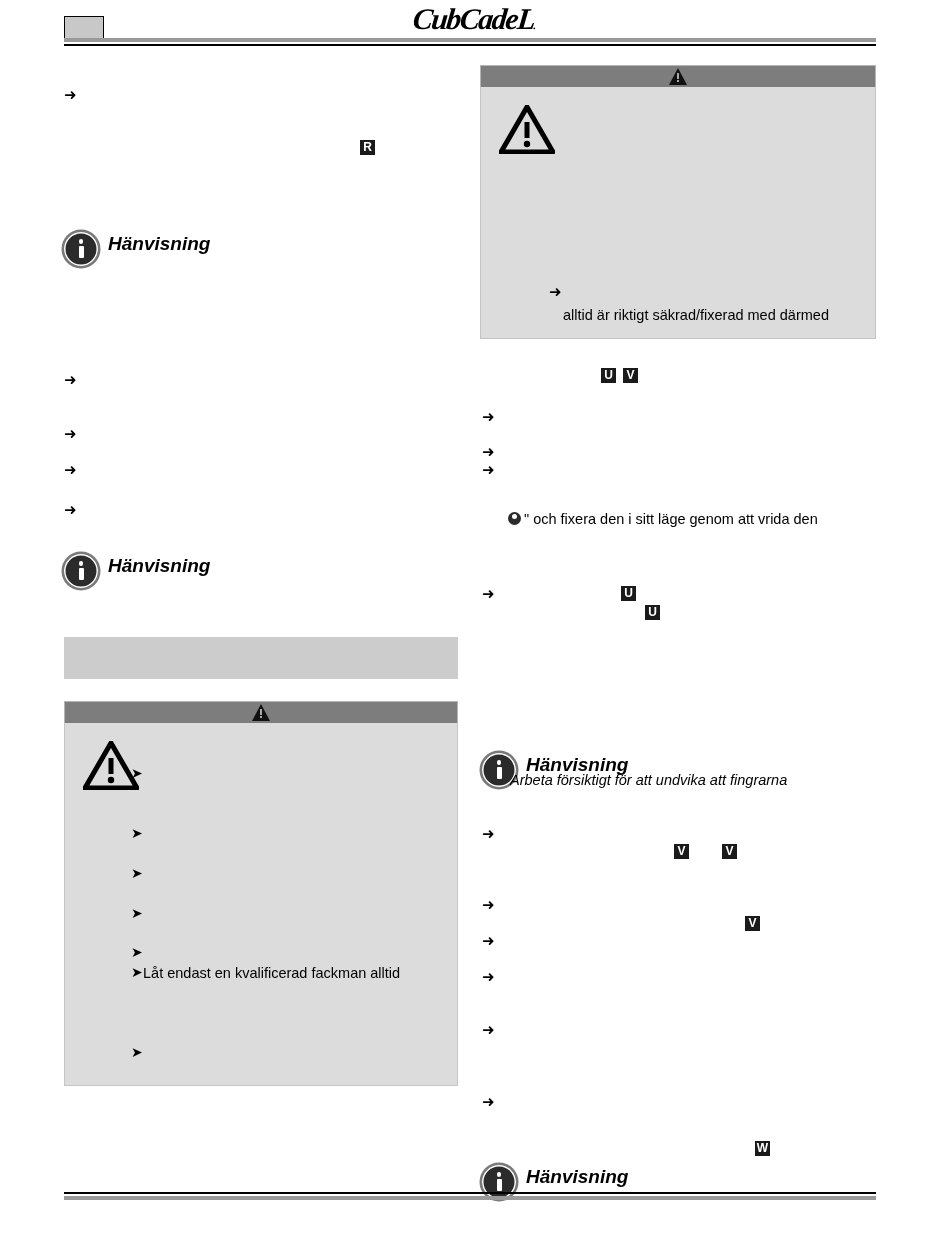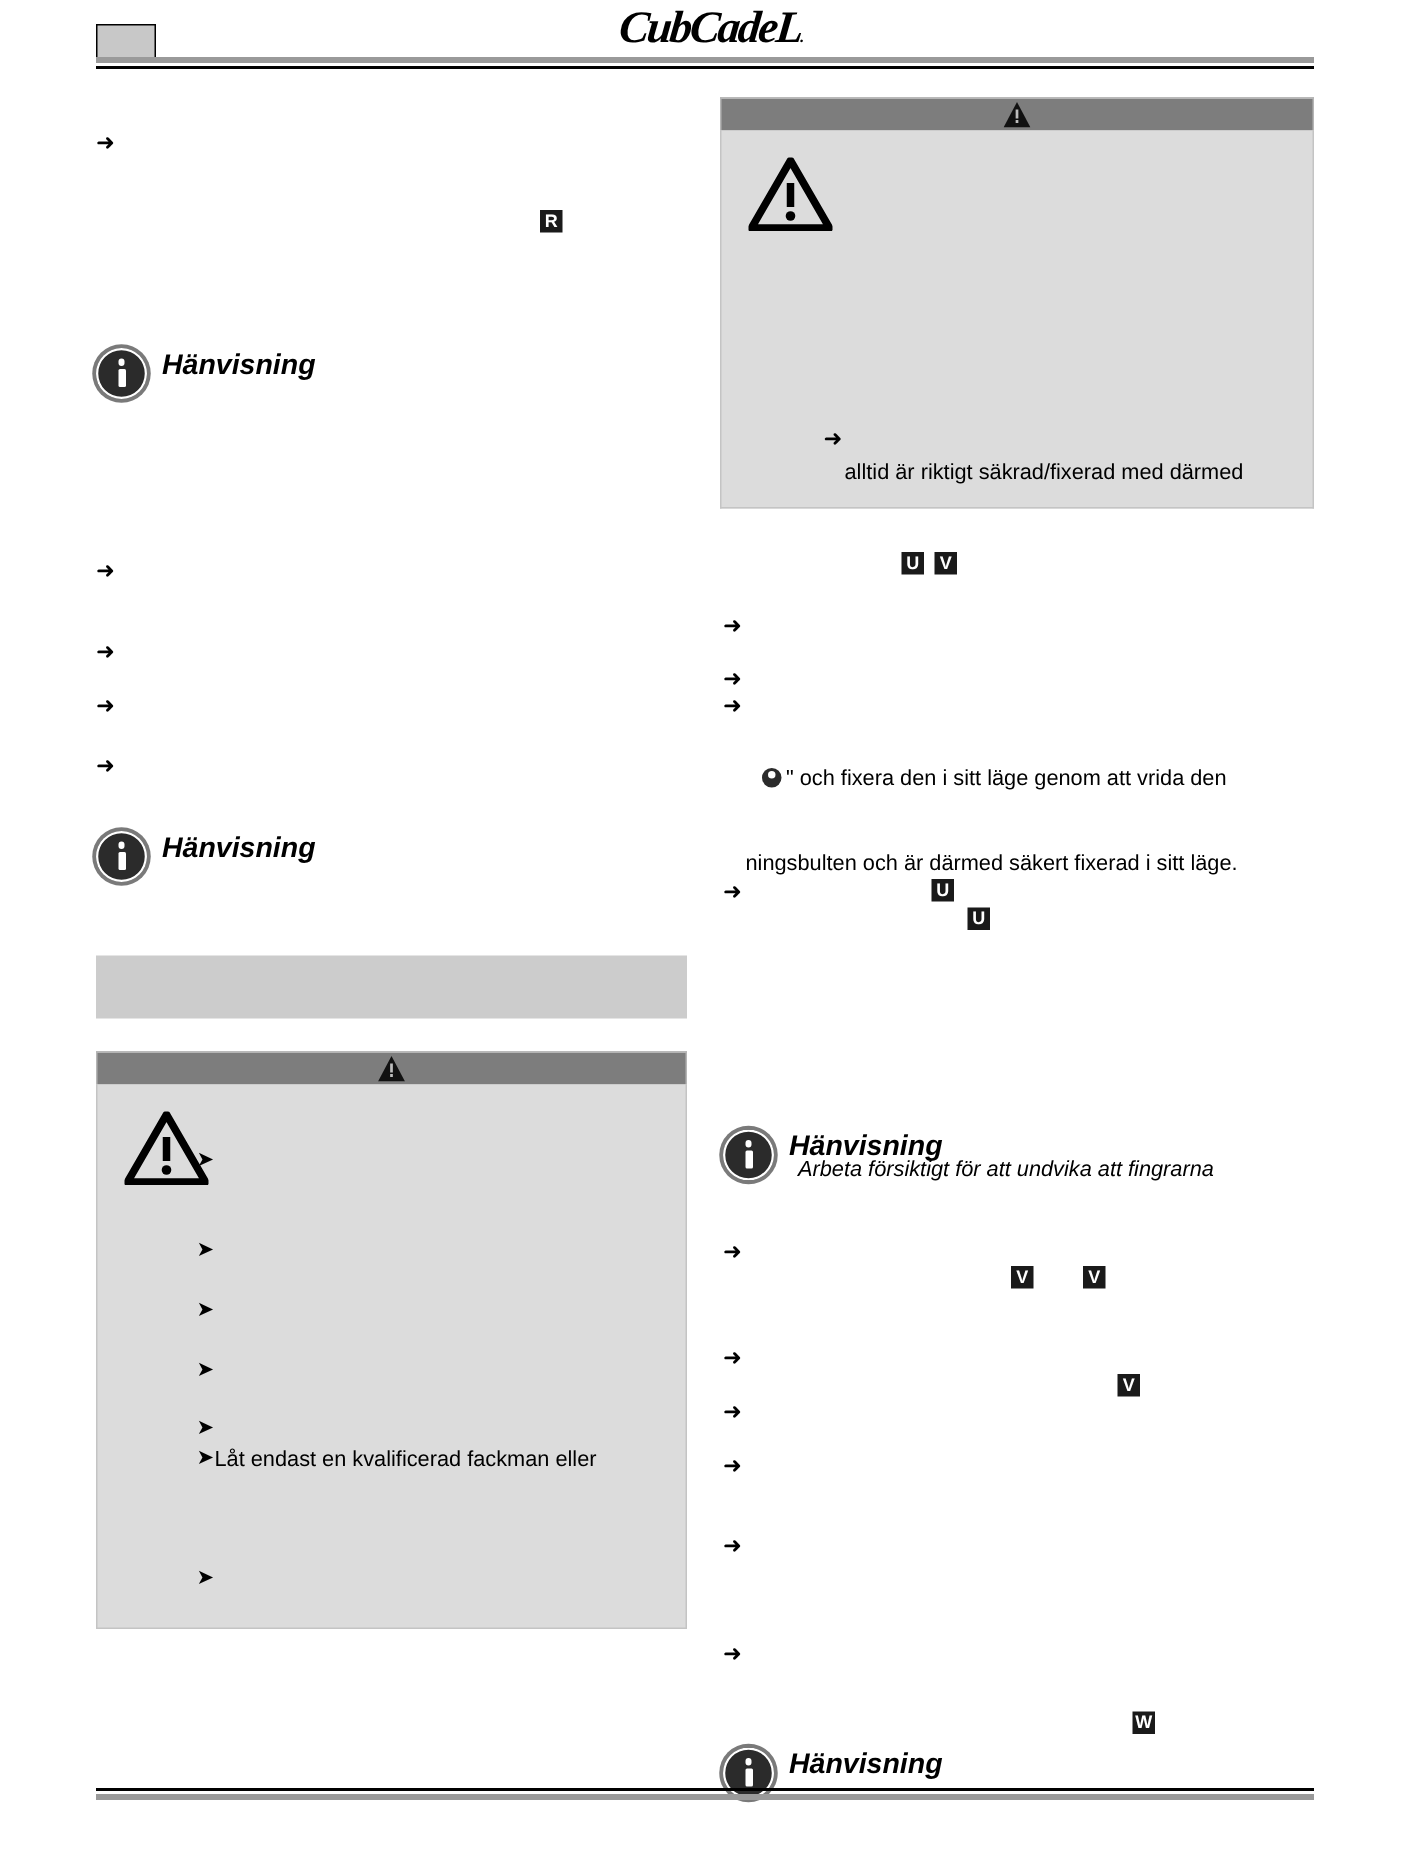--- a/index.html
+++ b/index.html
@@ -172,21 +172,21 @@
     position: absolute;
     left: 44px;
     top: 1px;
     font-size: 19px;
     font-weight: bold;
     font-style: italic;
     white-space: nowrap;
   }
   .note-body {
     position: absolute;
-    left: 50px;
+    left: 28px;
     top: 19px;
     font-size: 14.5px;
     font-style: italic;
     white-space: nowrap;
   }
 
   
   .warn-box {
     position: absolute;
     box-sizing: border-box;
@@ -318,21 +318,21 @@
         <span class="chev-bullet" style="left:66px; top:143px;">➤</span>
         <span class="body-text" style="left:80px; top:142px;"></span>
 
         <span class="chev-bullet" style="left:66px; top:183px;">➤</span>
         <span class="body-text" style="left:80px; top:182px;"></span>
 
         <span class="chev-bullet" style="left:66px; top:222px;">➤</span>
         <span class="body-text" style="left:80px; top:221px;"></span>
 
         <span class="chev-bullet" style="left:66px; top:242px;">➤</span>
-        <span class="body-text" style="left:78px; top:241px;">Låt endast en kvalificerad fackman eller</span>
+        <span class="body-text" style="left:78px; top:241px;">Låt endast en kvalificerad fackman alltid</span>
 
         <span class="chev-bullet" style="left:66px; top:322px;">➤</span>
         <span class="body-text" style="left:80px; top:321px;"></span>
       </div>
     </div>
 
   </div>
 
   <div class="col col-right">
 
@@ -367,21 +367,20 @@
 
     <span class="arrow-bullet" style="left:2px; top:385px;">➜</span>
     <span class="body-text" style="left:24px; top:384px;"></span>
 
     <span class="arrow-bullet" style="left:2px; top:403px;">➜</span>
     <span class="body-text" style="left:24px; top:402px;"></span>
 
     <span class="glyph-circle" style="left:28px; top:452px;"></span>
     <span class="body-text" style="left:44px; top:450px;">" och fixera den i sitt läge genom att vrida den</span>
 
-    <span class="body-text" style="left:17px; top:507px;">ningsbulten och är därmed säkert fixerad i sitt läge.</span>
 
     <span class="arrow-bullet" style="left:2px; top:527px;">➜</span>
     <span class="body-text" style="left:24px; top:526px;"></span>
 
     <span class="badge" style="left:141px; top:526px;">U</span>
     <span class="badge" style="left:165px; top:545px;">U</span>
 
     <div class="note" style="left:2px; top:693px;">
       <span class="note-icon"></span>
       <span class="note-title">Hänvisning</span>

